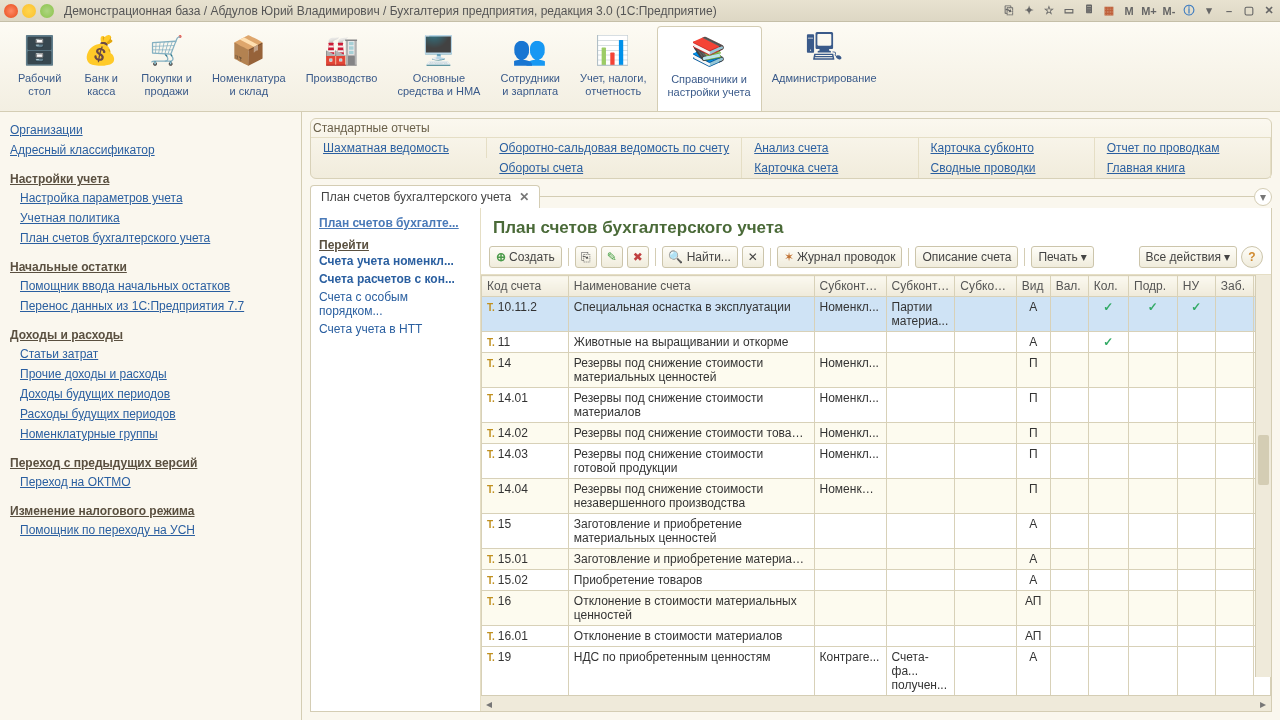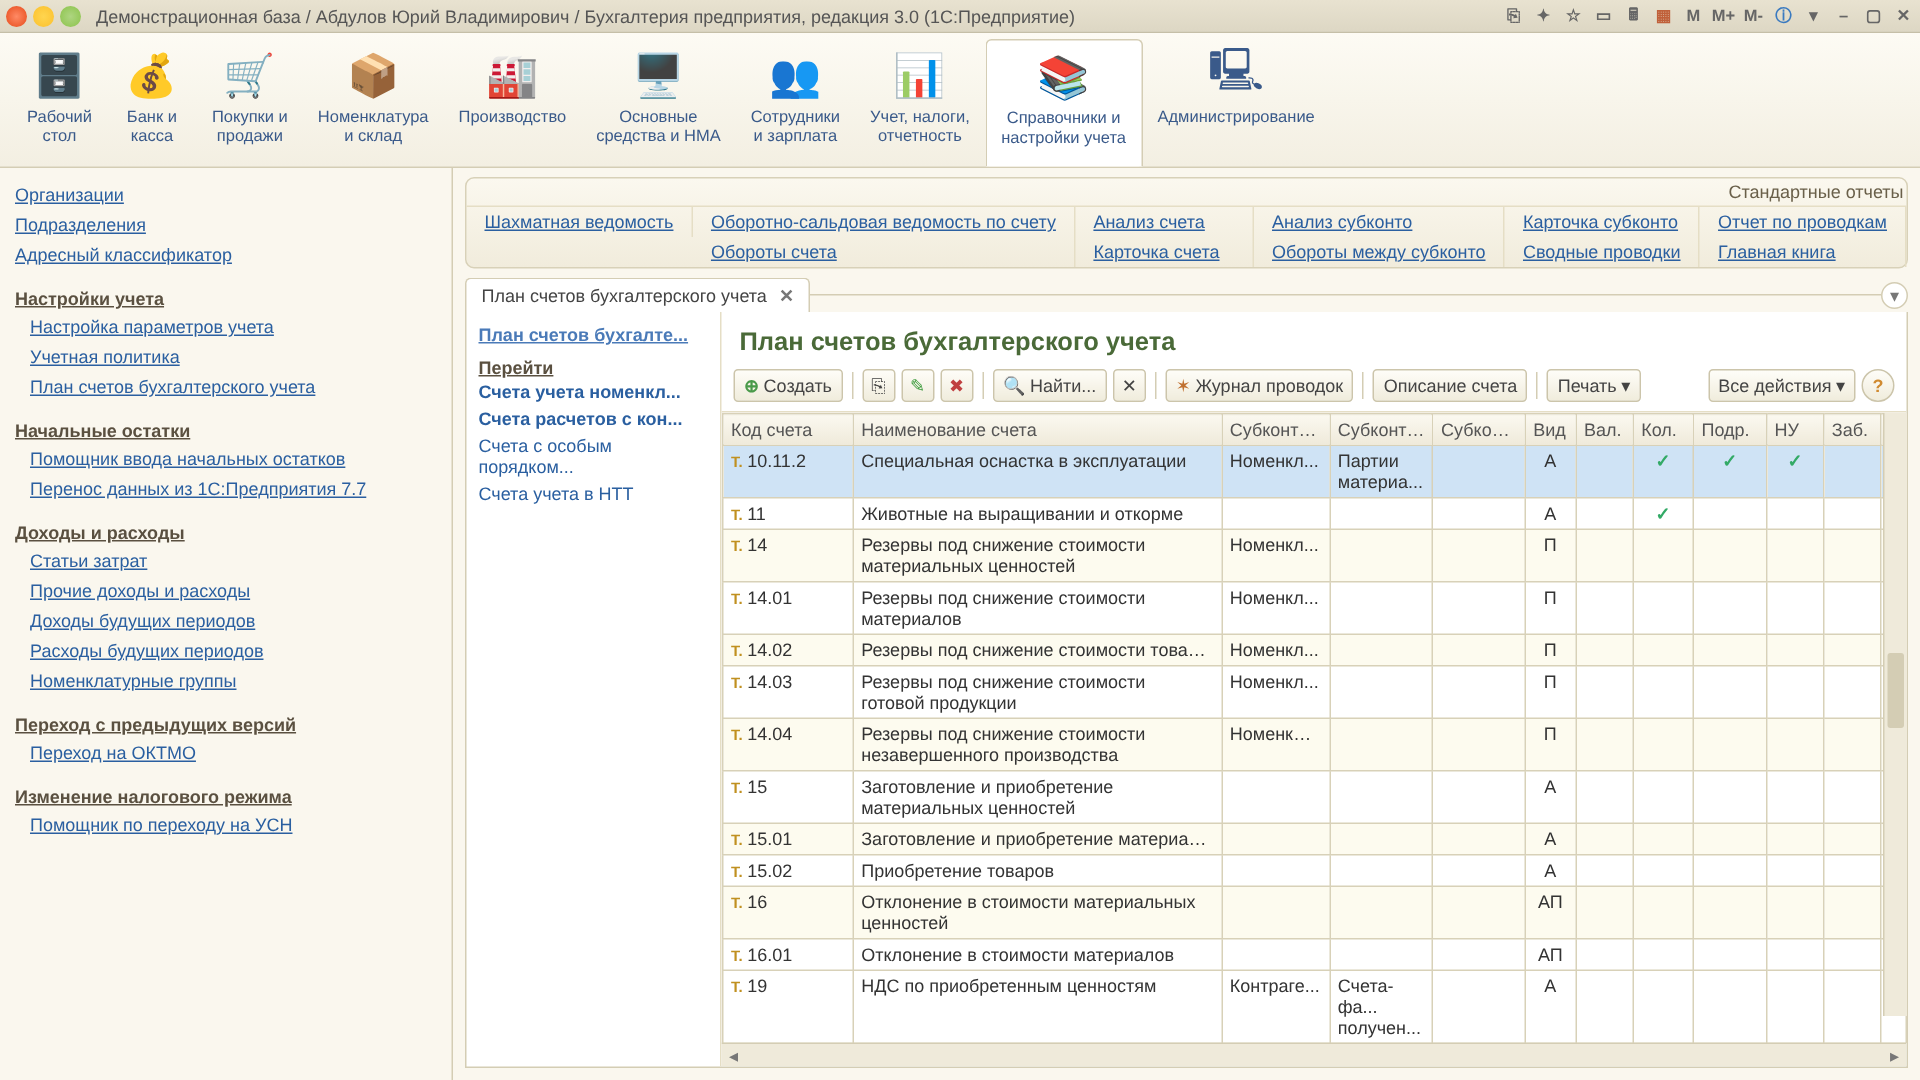--- a/index.html
+++ b/index.html
@@ -26,21 +26,21 @@
 .layout { display: flex; height: calc(720px - 22px - 90px); }
 .leftnav { width: 302px; background: #faf7ee; border-right: 1px solid #d4cdb4; padding: 8px 10px; overflow: hidden; }
 .leftnav a { display: block; color: #2a5fa0; text-decoration: underline; font-size: 12px; padding: 3px 0; cursor: pointer; }
 .leftnav .grp { font-weight: bold; color: #5a5040; text-decoration: underline; margin-top: 12px; margin-bottom: 2px; font-size: 12px; }
 .leftnav .sub { padding-left: 10px; }
 
 .rightpane { flex: 1; display: flex; flex-direction: column; background: #faf7ee; overflow: hidden; }
 
 
 .repband { margin: 6px 8px 0; border: 1px solid #d8d1b8; border-radius: 6px; background: linear-gradient(#fbf8ef,#f1ecdc); }
-.repband .caption { text-align: right; color: #6a604a; padding: 2px; font-size: 12px; border-bottom: 1px solid #e5dec5; }
+.repband .caption { text-align: left; color: #6a604a; padding: 2px; font-size: 12px; border-bottom: 1px solid #e5dec5; }
 .repband .row { display: flex; }
 .repband .cell { padding: 3px 12px; color: #2a5fa0; text-decoration: underline; cursor: pointer; white-space: nowrap; border-right: 1px solid #e5dec5; }
 .repband .col { flex: 1; }
 
 
 .tabstrip { display: flex; align-items: center; margin: 6px 8px 0; }
 .tab { background: #fff; border: 1px solid #d4cdb4; border-bottom: none; border-radius: 4px 4px 0 0; padding: 4px 10px; display: flex; align-items: center; gap: 8px; font-size: 12px; color: #444; }
 .tab .close { color: #777; font-weight: bold; cursor: pointer; }
 .tabstrip .spacer { flex: 1; border-bottom: 1px solid #d4cdb4; }
 .tabstrip .dd { width: 18px; height: 18px; border: 1px solid #d4cdb4; border-radius: 50%; display: flex; align-items: center; justify-content: center; color: #777; background: #fff; }
@@ -144,21 +144,20 @@
     <div class="tbitem">
       <div class="pict">🖳</div>
       <div class="lbl">Администрирование</div>
     </div>
   </div>
 
 <div class="layout">
 
   <div class="leftnav" id="leftnav">
       <a>Организации</a>
-      <a>Подразделения</a>
       <a>Адресный классификатор</a>
       <div class="grp">Настройки учета</div>
       <a class="sub">Настройка параметров учета</a>
       <a class="sub">Учетная политика</a>
       <a class="sub">План счетов бухгалтерского учета</a>
       <div class="grp">Начальные остатки</div>
       <a class="sub">Помощник ввода начальных остатков</a>
       <a class="sub">Перенос данных из 1С:Предприятия 7.7</a>
       <div class="grp">Доходы и расходы</div>
       <a class="sub">Статьи затрат</a>
@@ -180,24 +179,20 @@
           <div class="col">
             <div class="cell">Шахматная ведомость</div>
           </div>
           <div class="col">
             <div class="cell">Оборотно-сальдовая ведомость по счету</div>
             <div class="cell">Обороты счета</div>
           </div>
           <div class="col">
             <div class="cell">Анализ счета</div>
             <div class="cell">Карточка счета</div>
-          </div>
-          <div class="col">
-            <div class="cell">Анализ субконто</div>
-            <div class="cell">Обороты между субконто</div>
           </div>
           <div class="col">
             <div class="cell">Карточка субконто</div>
             <div class="cell">Сводные проводки</div>
           </div>
           <div class="col">
             <div class="cell">Отчет по проводкам</div>
             <div class="cell">Главная книга</div>
           </div>
         </div>

